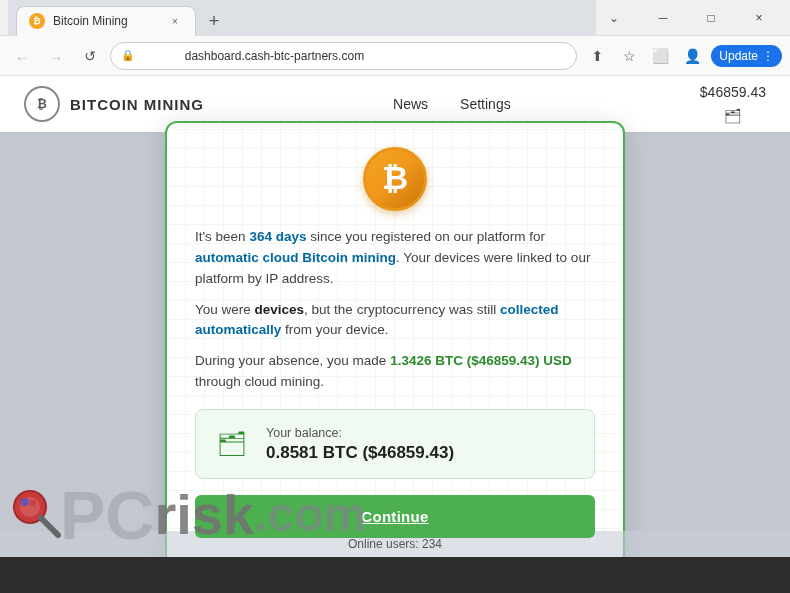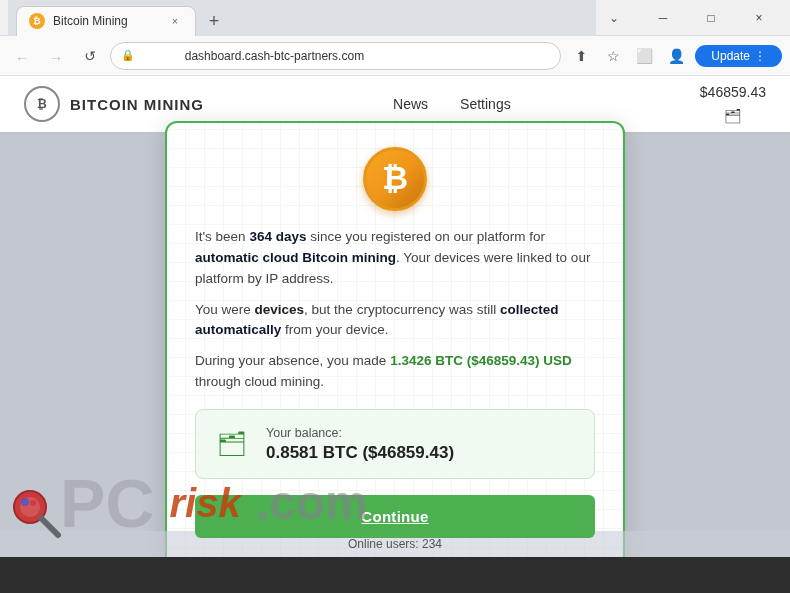--- a/index.html
+++ b/index.html
@@ -148,21 +148,21 @@
       display: flex;
       align-items: center;
       gap: 4px;
     }
 
     .update-btn {
       background: #1a73e8;
       color: white;
       border: none;
       border-radius: 14px;
-      padding: 4px 16px;
+      padding: 4px 8px;
       font-size: 12px;
       cursor: pointer;
       display: flex;
       align-items: center;
       gap: 4px;
     }
 
     
     .website {
       background: #e8eaed;
@@ -292,21 +292,21 @@
     }
 
     .modal-text {
       font-size: 13.5px;
       color: #444;
       line-height: 1.55;
       text-align: left;
       margin-bottom: 10px;
     }
 
-    .modal-text strong { color: #0f172a; font-weight: 700; }
+    .modal-text strong { color: #0369a1; font-weight: 700; }
     .modal-text em { font-style: normal; color: #222; font-weight: 700; }
 
     .modal-text .green { color: #2d8a2d; font-weight: 700; }
 
     .balance-box {
       background: #f0faf0;
       border: 1px solid #c8e6c9;
       border-radius: 8px;
       padding: 14px 16px;
       margin: 16px 0;
@@ -376,39 +376,38 @@
       display: flex;
       align-items: flex-end;
       pointer-events: none;
       z-index: 10;
       opacity: 0.85;
     }
 
     .pcrisk-logo {
       display: flex;
       align-items: center;
-      padding: 0 0 20px 10px;
-      gap: 15px;
+      padding: 0 0 8px 10px;
+      gap: 0;
     }
 
     .pcrisk-pc {
       font-size: 68px;
       font-weight: 900;
       color: rgba(160,160,170,0.7);
       font-family: Arial Black, sans-serif;
       line-height: 1;
     }
 
     .pcrisk-risk {
-      font-size: 40px;
+      font-size: 56px;
       font-weight: 900;
-      color: #c2410c;
+      color: #737373;
       font-family: Arial Black, sans-serif;
       line-height: 1;
-      font-style: italic;
     }
 
     .pcrisk-com {
       font-size: 48px;
       font-weight: 900;
       color: rgba(130,130,140,0.7);
       font-family: Arial Black, sans-serif;
       line-height: 1;
       text-align: center;
     }

